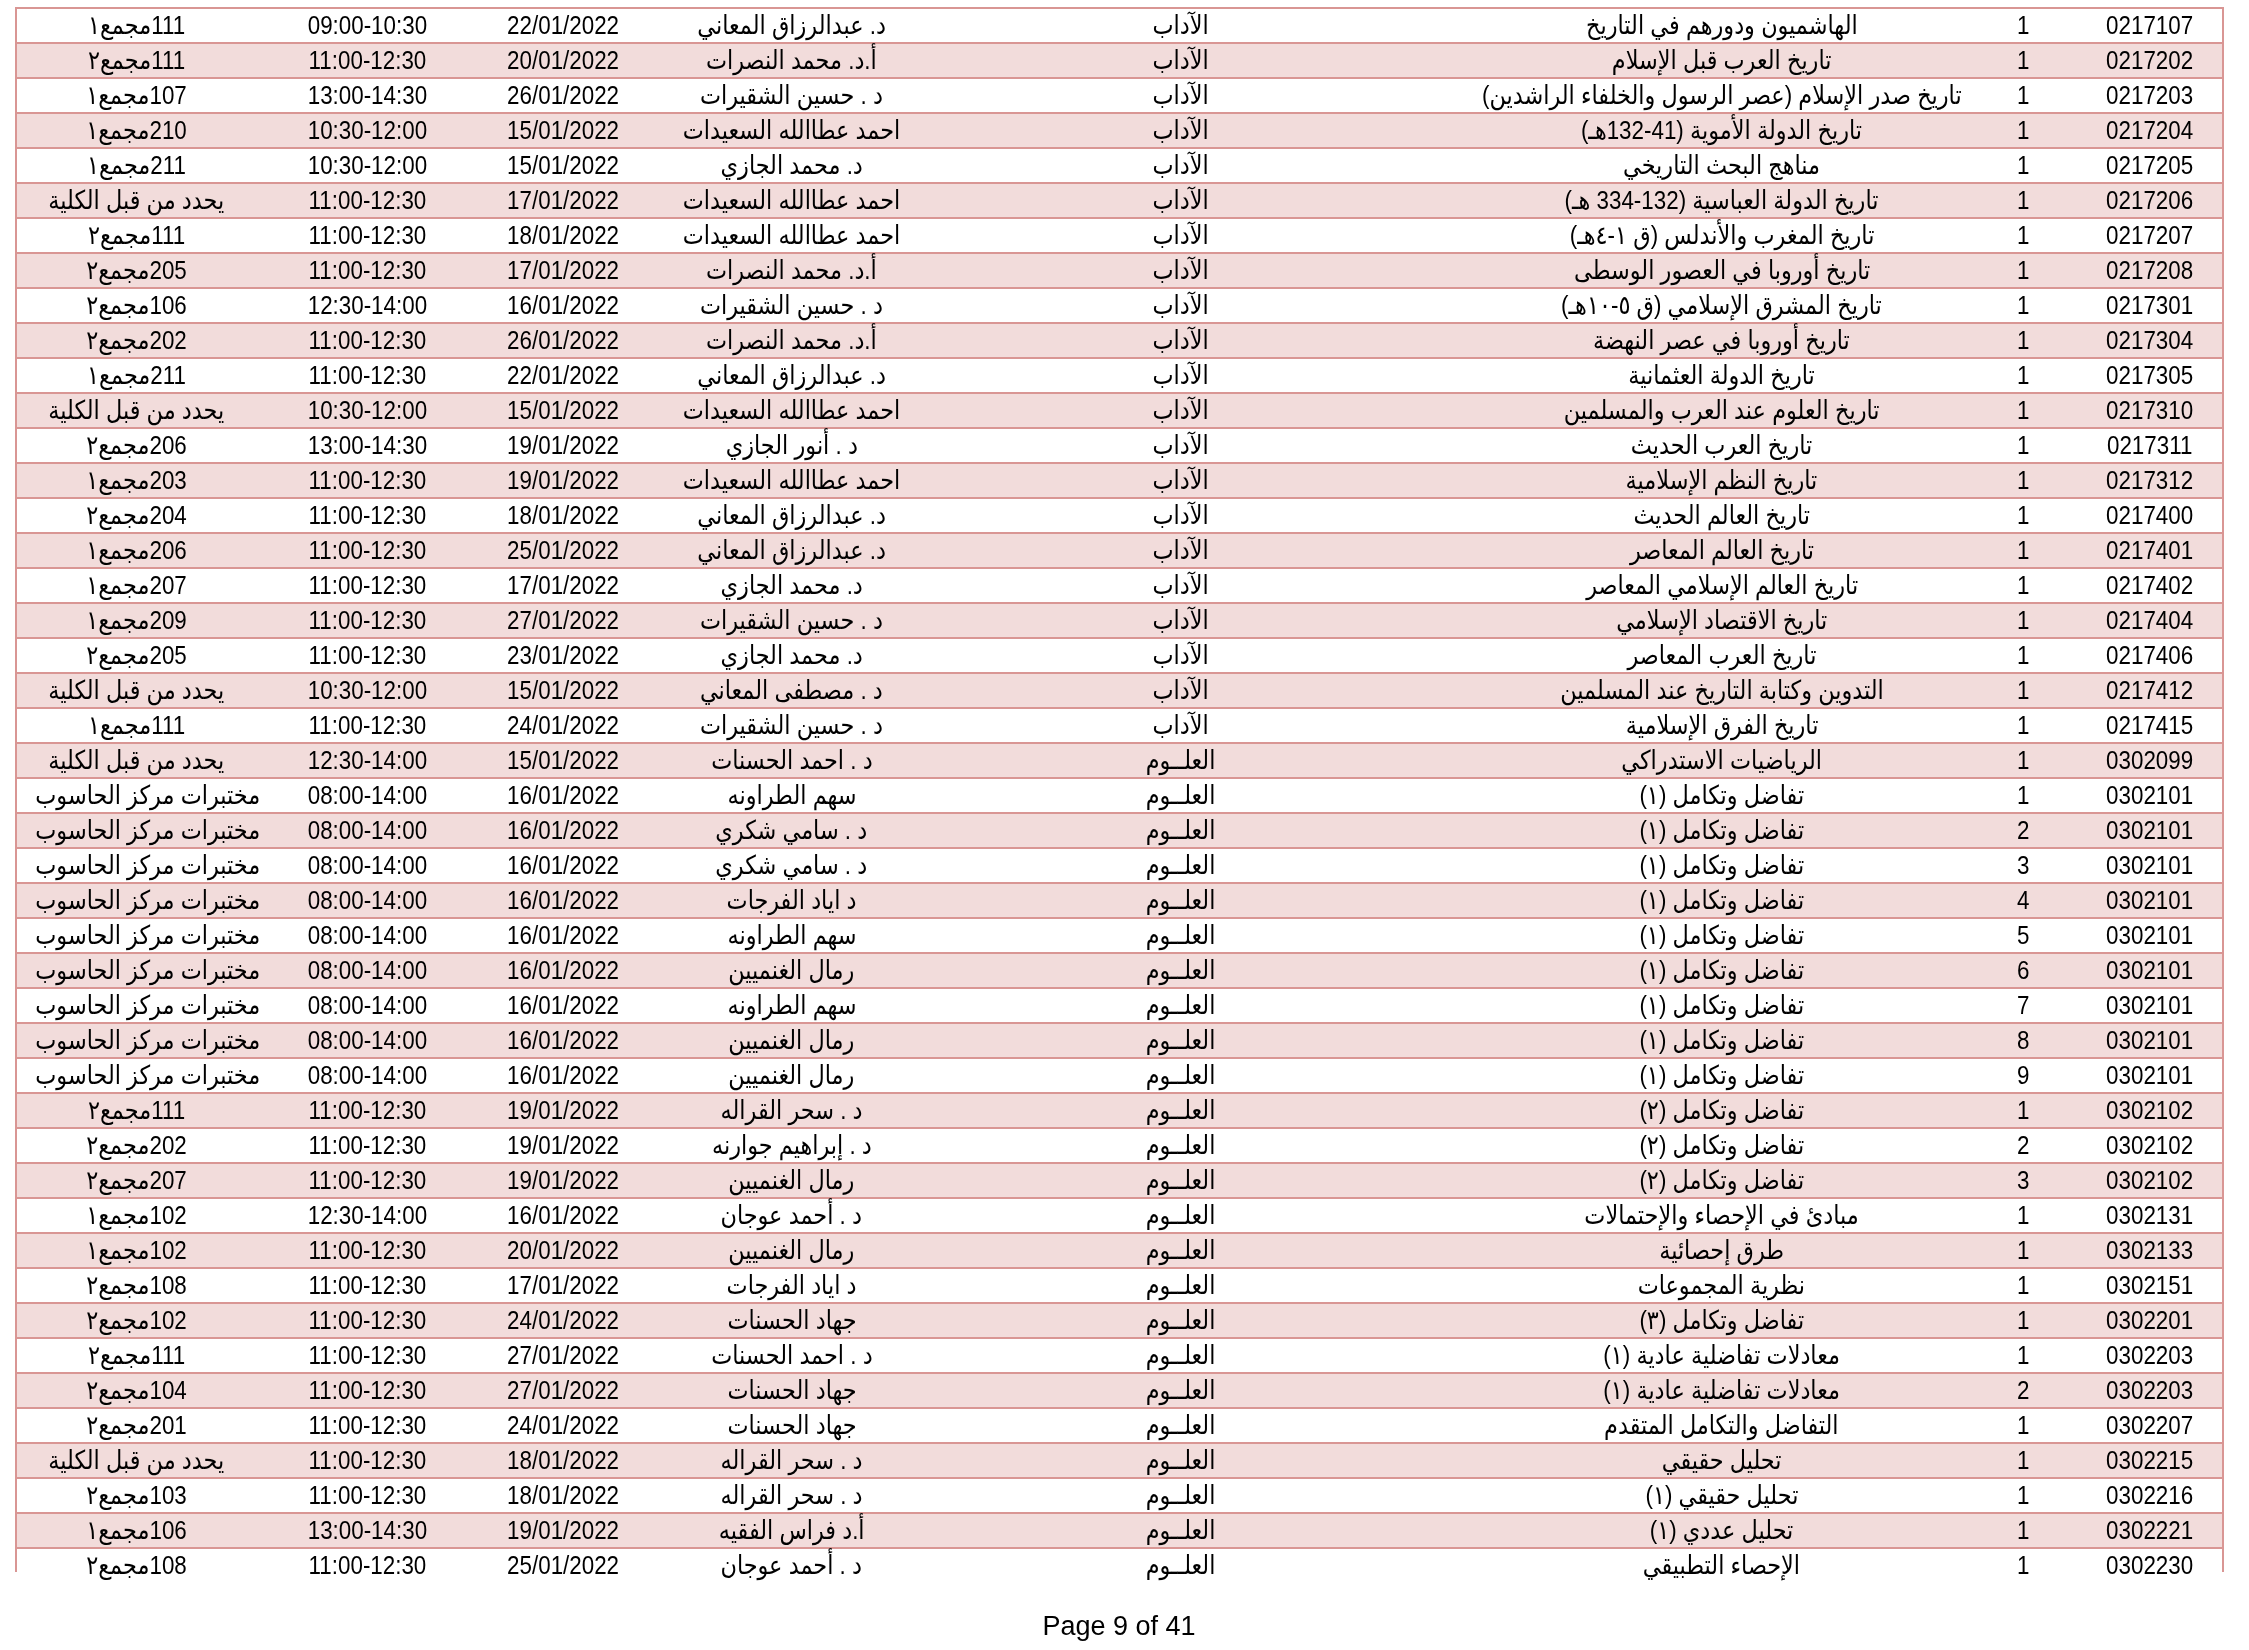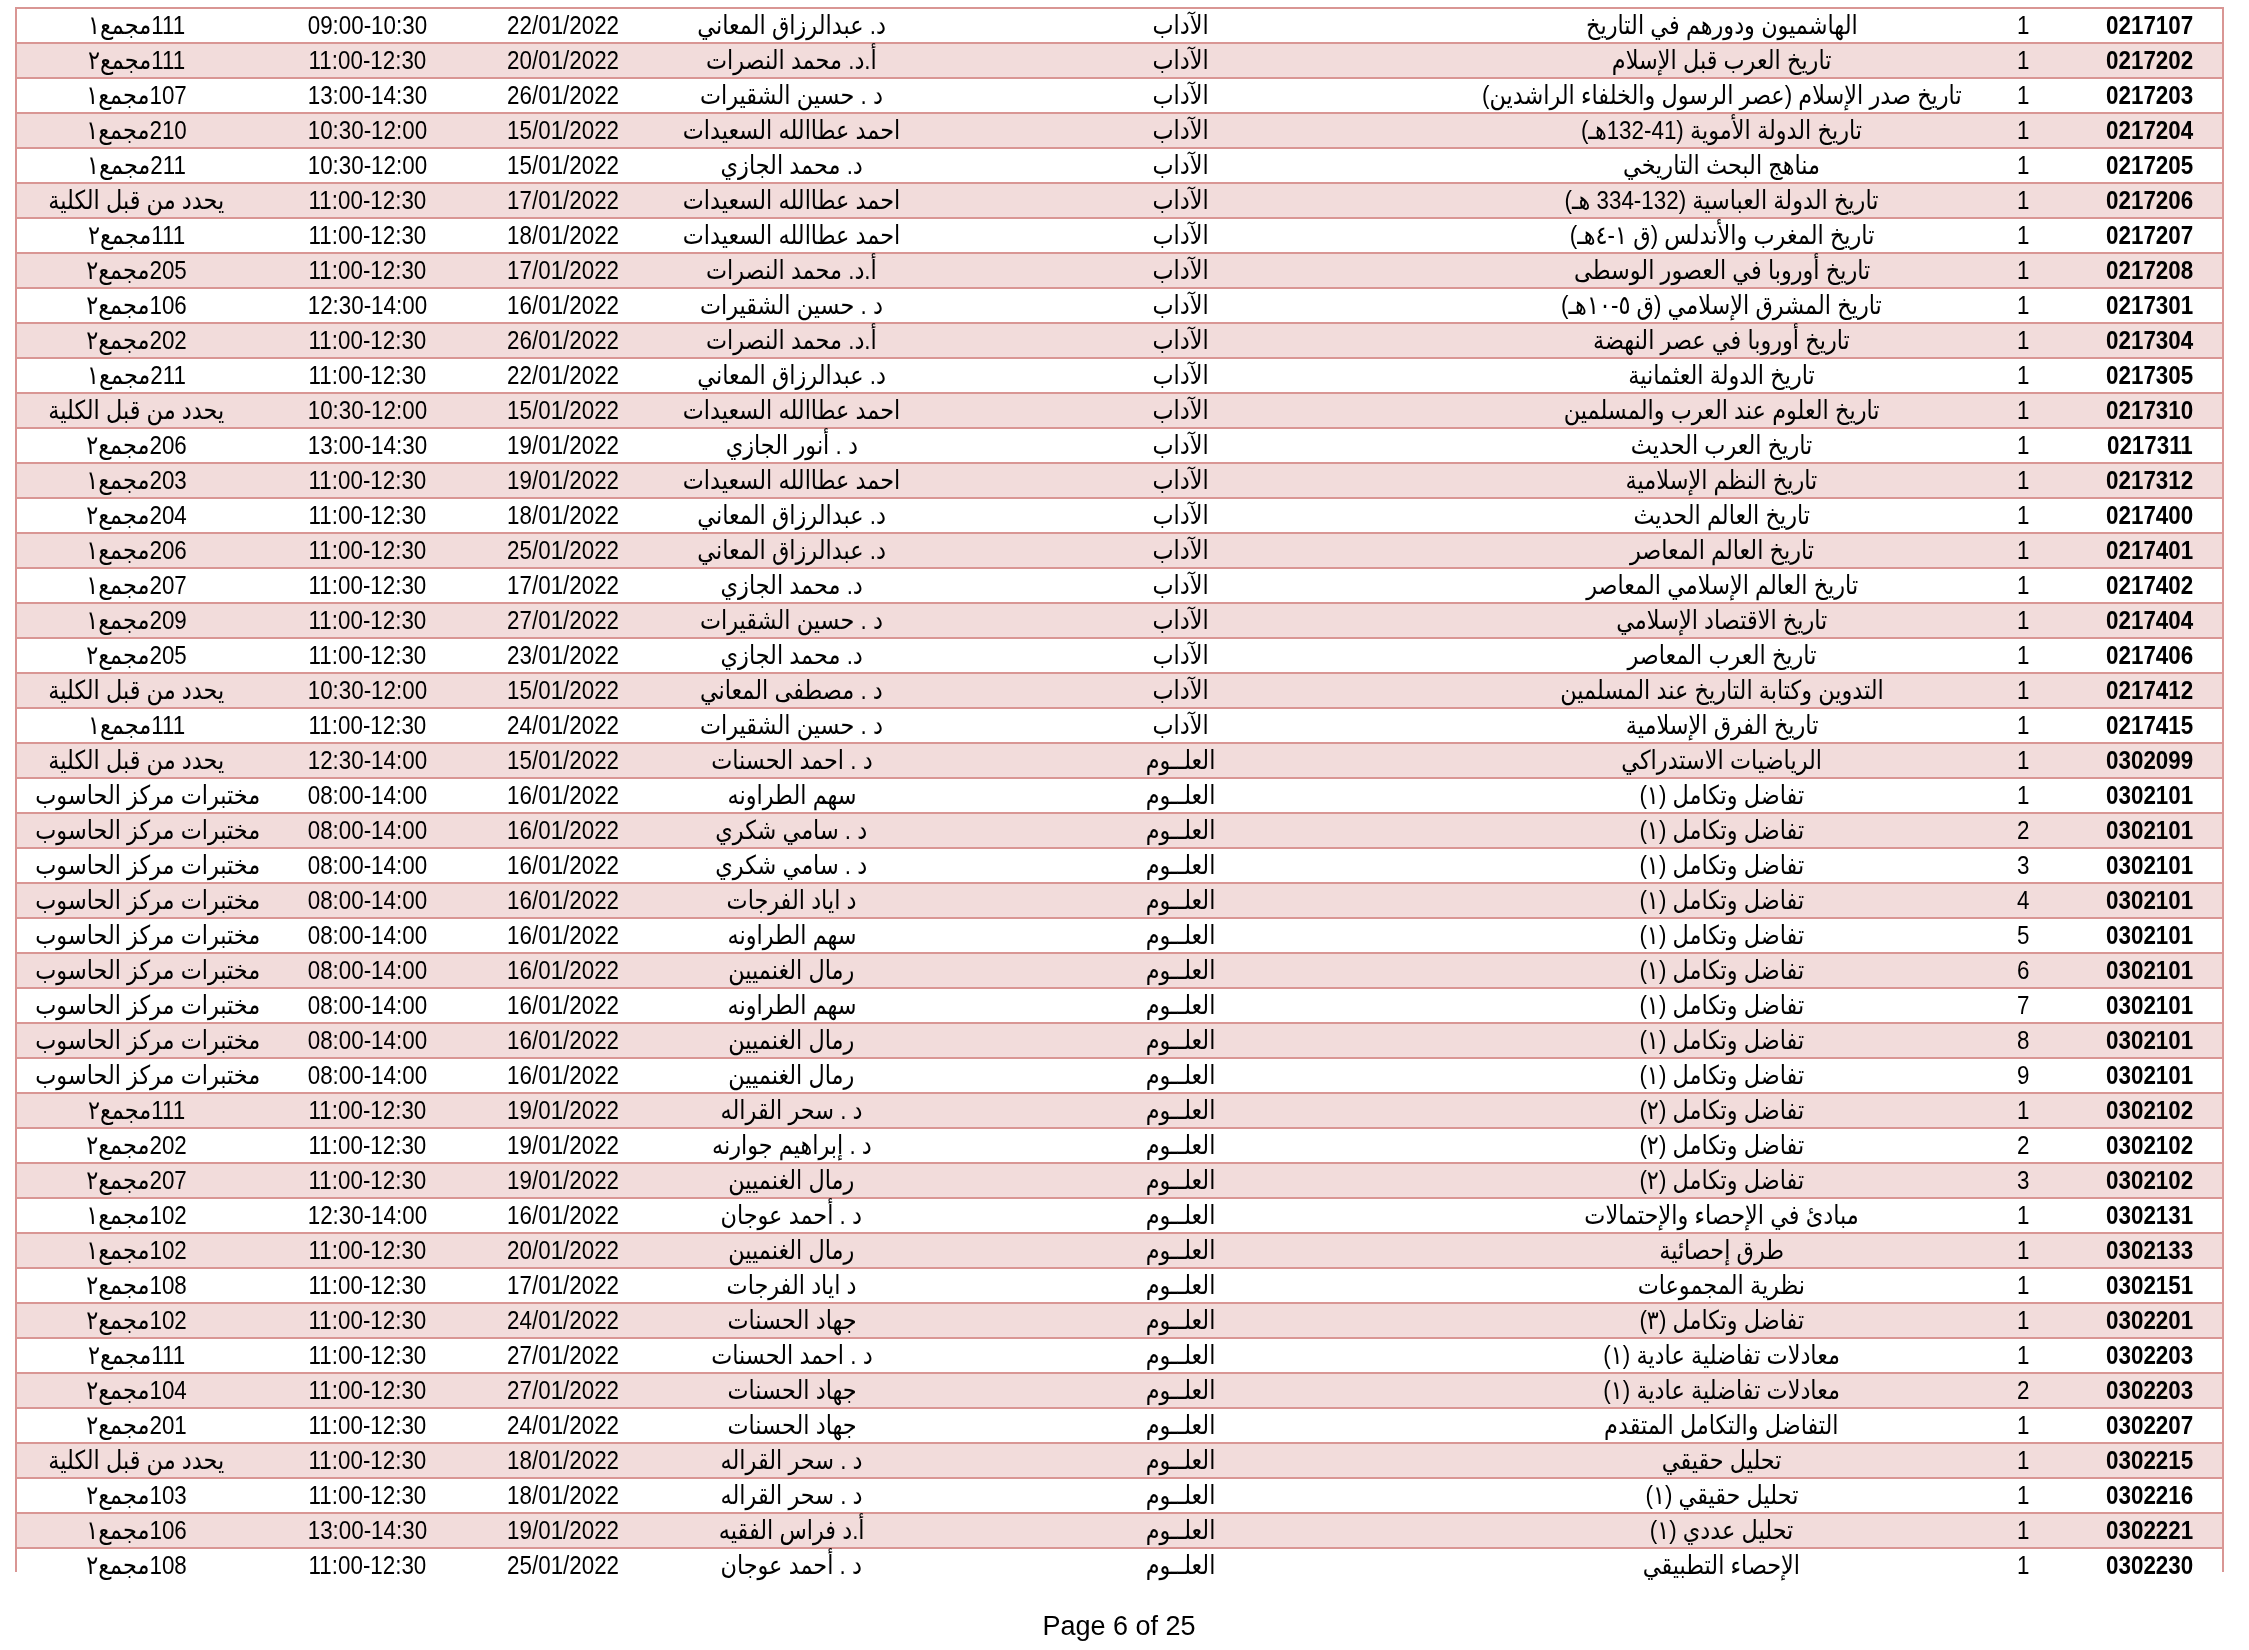--- a/index.html
+++ b/index.html
@@ -50,21 +50,21 @@
     text-align: center;
     overflow: visible;
   }
   .cell .t {
     display: inline-block;
     transform: scaleX(0.86);
     transform-origin: center center;
   }
   .ar { direction: rtl; unicode-bidi: plaintext; }
   
-  .c-code    { left: 2070px; width: 126px; font-weight: bold; }
+  .c-code    { left: 2070px; width: 126px; }
   .c-sec     { left: 1982px; width: 49px; }
   .c-name    { left: 1333px; width: 744px; text-align: center; }
   .c-faculty { left: 1094px; width: 140px; text-decoration: underline; }
   .c-instr   { left: 617px;  width: 316px; }
   .c-date    { left: 476px;  width: 140px; }
   .c-time    { left: 277px;  width: 147px; }
   .c-room    { left: 0px;    width: 239px; }
   .footer {
     position: absolute;
     left: 996px;
@@ -526,14 +526,14 @@
         <div class="cell c-name"><span class="t ar">الإحصاء التطبيقي</span></div>
         <div class="cell c-faculty"><span class="t ar">العلــوم</span></div>
         <div class="cell c-instr"><span class="t ar">د . أحمد عوجان</span></div>
         <div class="cell c-date"><span class="t">25/01/2022</span></div>
         <div class="cell c-time"><span class="t">11:00-12:30</span></div>
         <div class="cell c-room"><span class="t ar">108مجمع٢</span></div>
       </div>
     </div>
 </div>
 
-<div class="footer">Page 6 of 25</div>
+<div class="footer">Page 9 of 41</div>
 
 
 </body></html>

